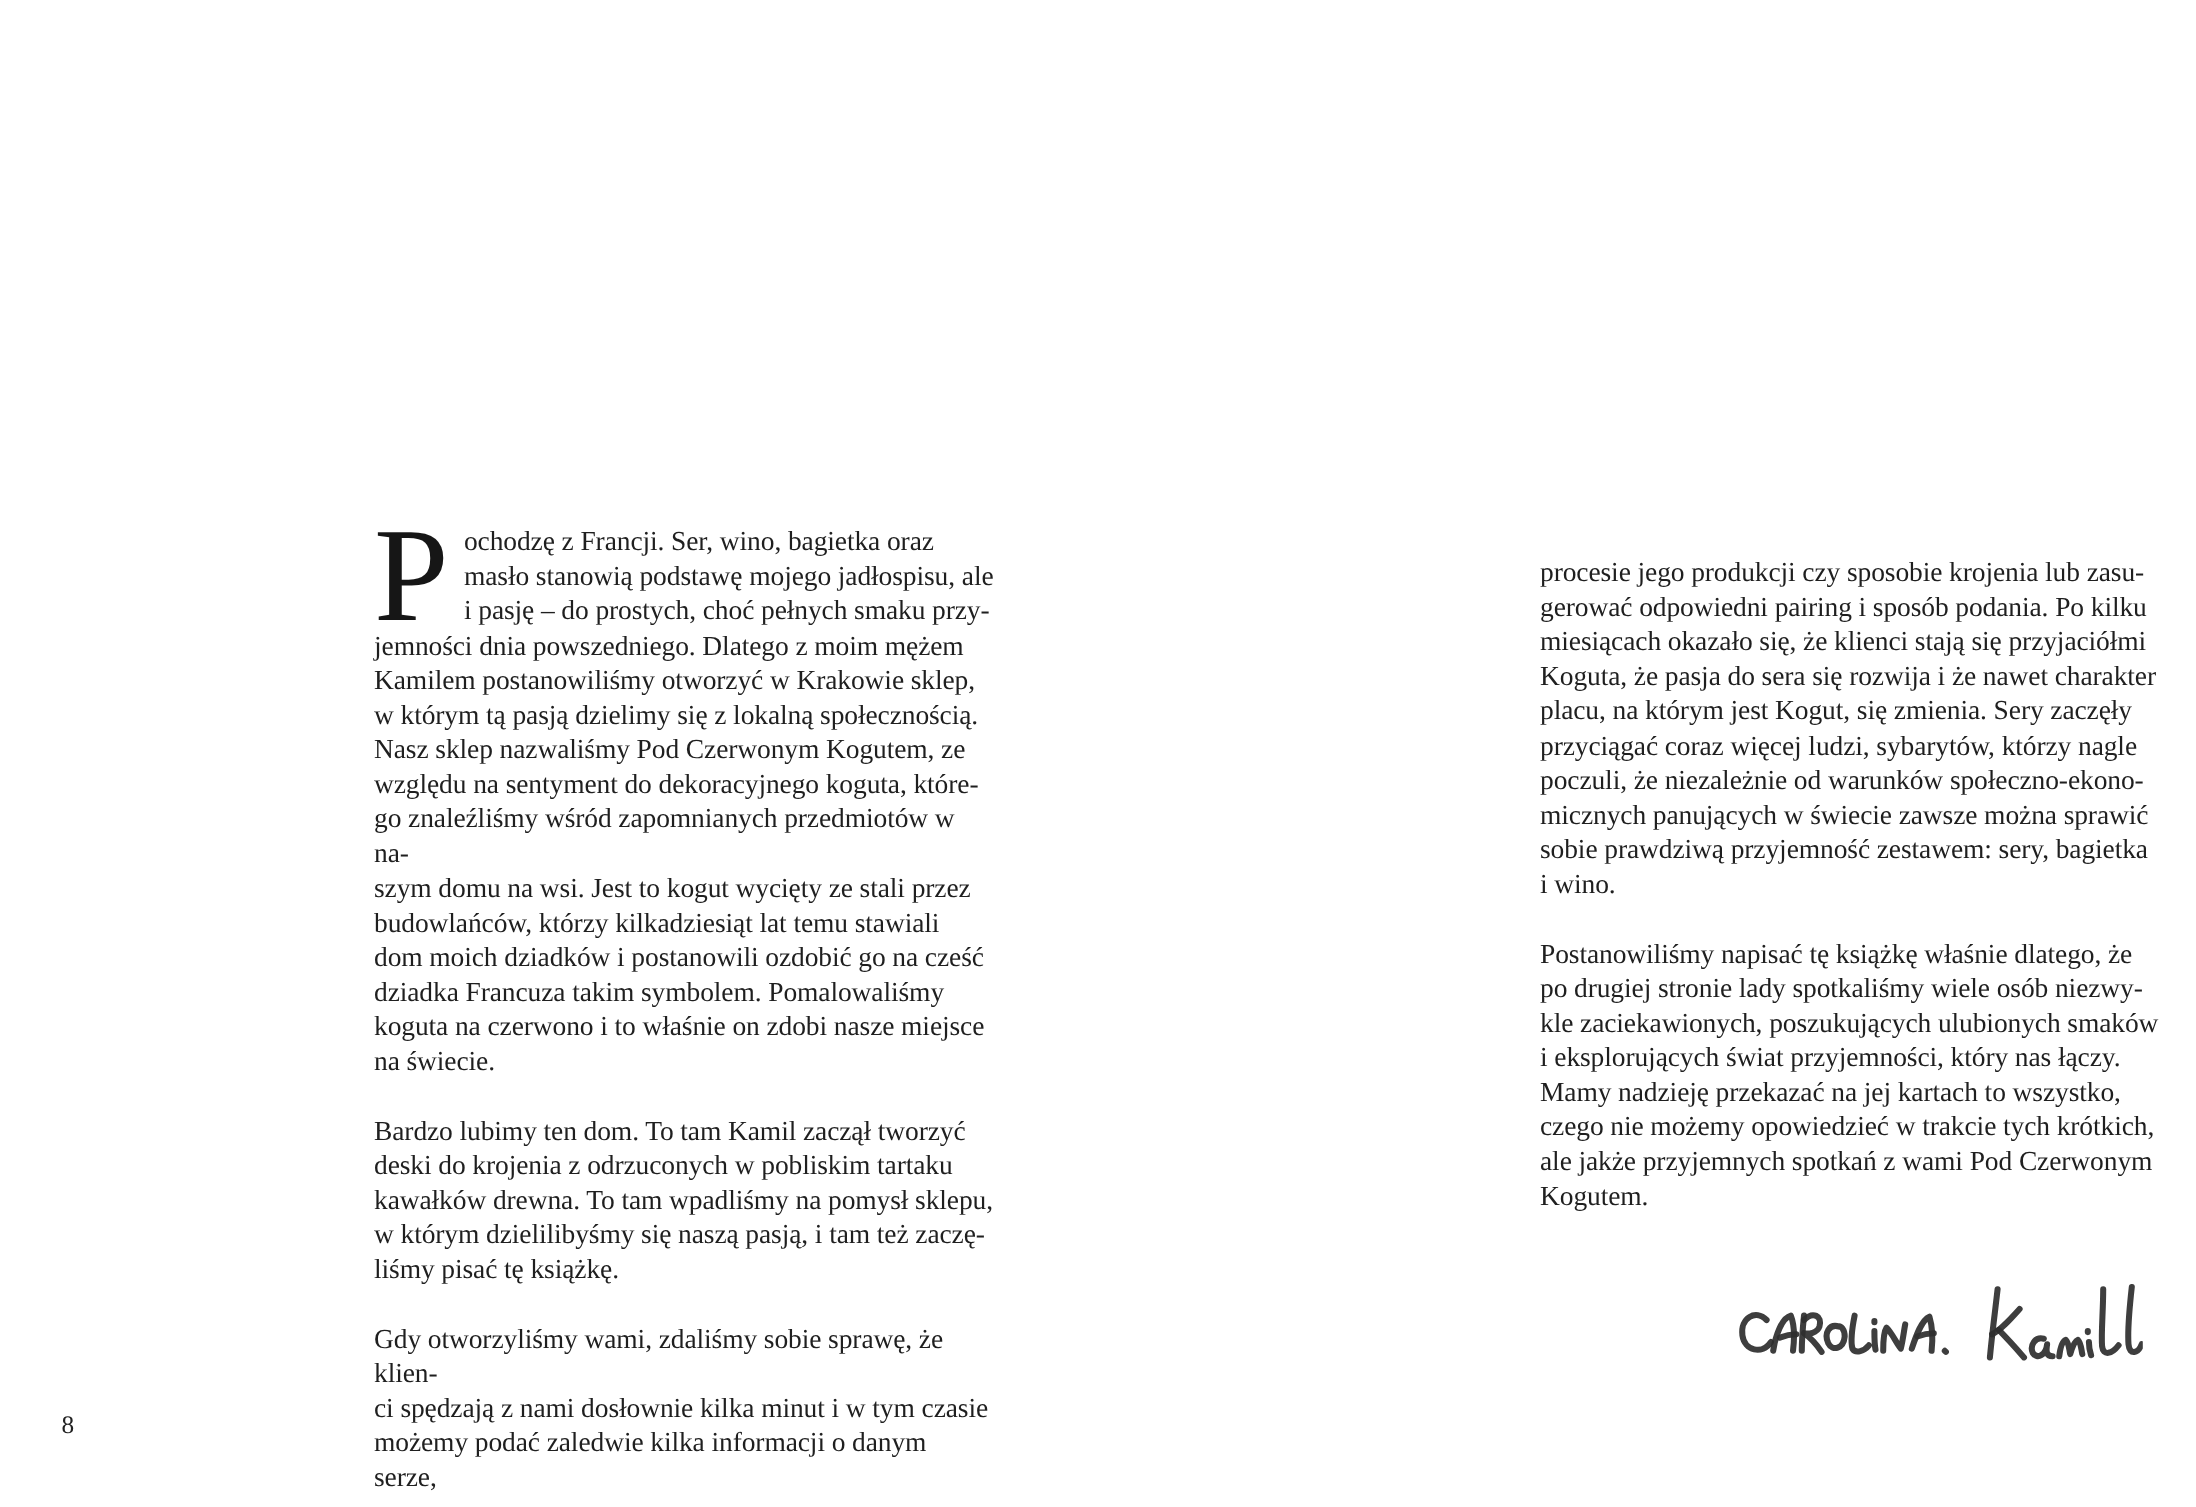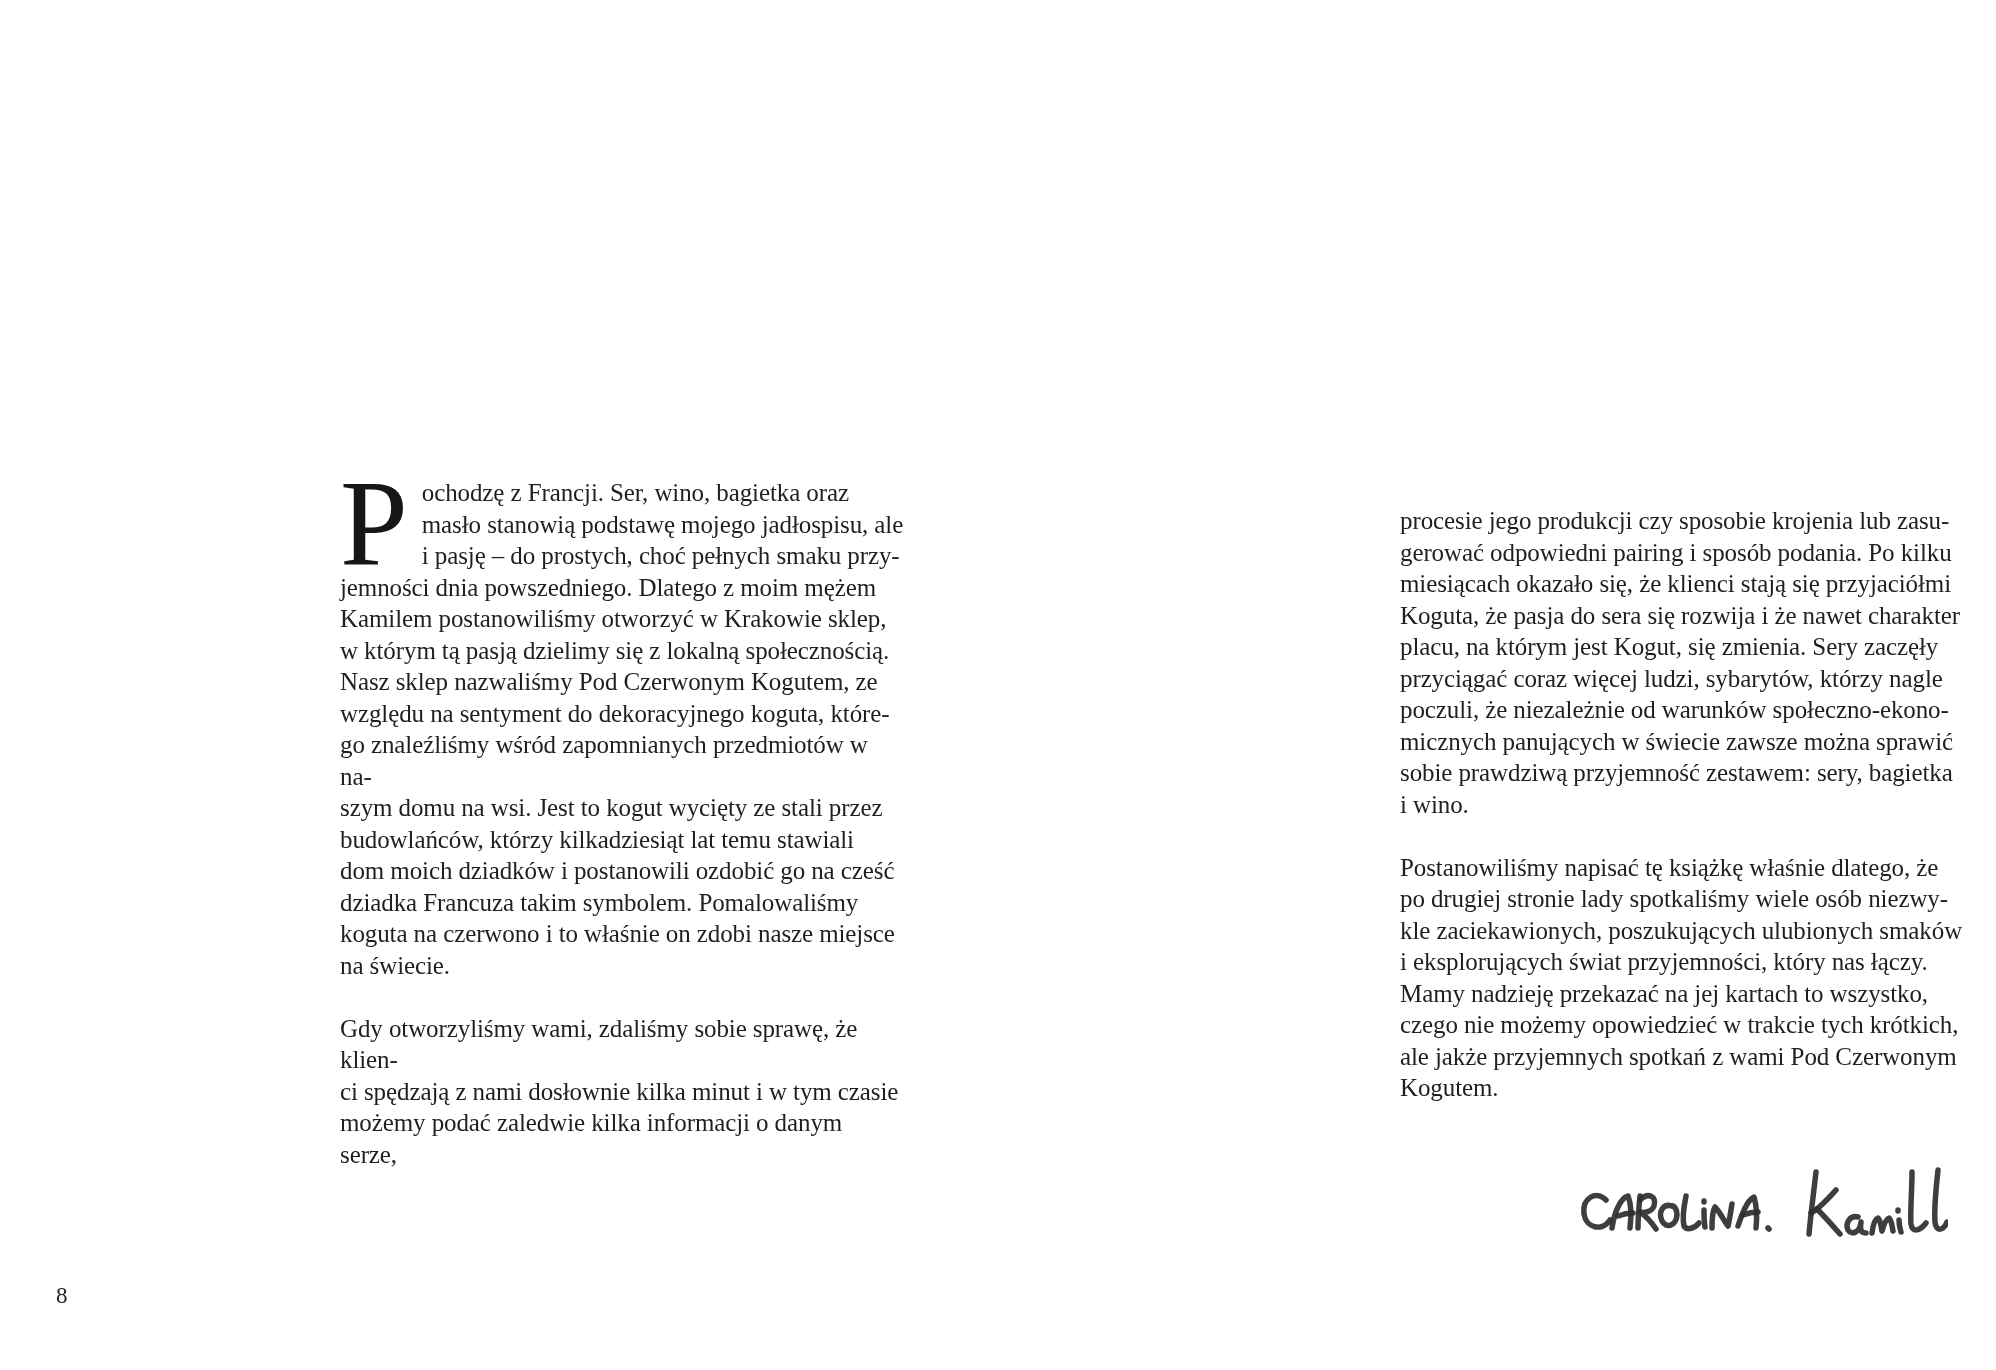--- a/index.html
+++ b/index.html
@@ -75,20 +75,25 @@
 w którym tą pasją dzielimy się z lokalną społecznością.
 Nasz sklep nazwaliśmy Pod Czerwonym Kogutem, ze
 względu na sentyment do dekoracyjnego koguta, które-
 go znaleźliśmy wśród zapomnianych przedmiotów w na-
 szym domu na wsi. Jest to kogut wycięty ze stali przez
 budowlańców, którzy kilkadziesiąt lat temu stawiali
 dom moich dziadków i postanowili ozdobić go na cześć
 dziadka Francuza takim symbolem. Pomalowaliśmy
 koguta na czerwono i to właśnie on zdobi nasze miejsce
 na świecie.</span></p>
+      <p class="para prelines">Bardzo lubimy ten dom. To tam Kamil zaczął tworzyć
+deski do krojenia z odrzuconych w pobliskim tartaku
+kawałków drewna. To tam wpadliśmy na pomysł sklepu,
+w którym dzielilibyśmy się naszą pasją, i tam też zaczę-
+liśmy pisać tę książkę.</p>
       <p class="para prelines">Gdy otworzyliśmy wami, zdaliśmy sobie sprawę, że klien-
 ci spędzają z nami dosłownie kilka minut i w tym czasie
 możemy podać zaledwie kilka informacji o danym serze,</p>
     </div>
     <div class="page-number">8</div>
   </section>
 
   <section>
     <div class="text-col col-right">
       <p class="para prelines">procesie jego produkcji czy sposobie krojenia lub zasu-

